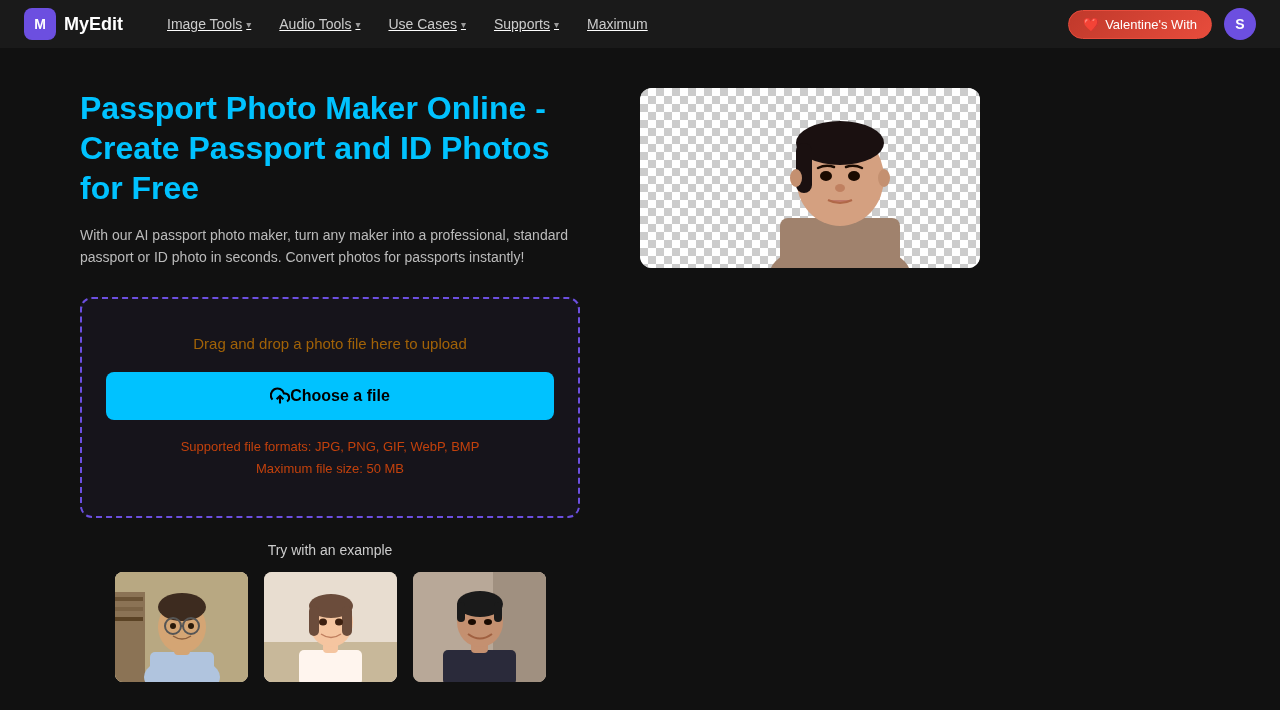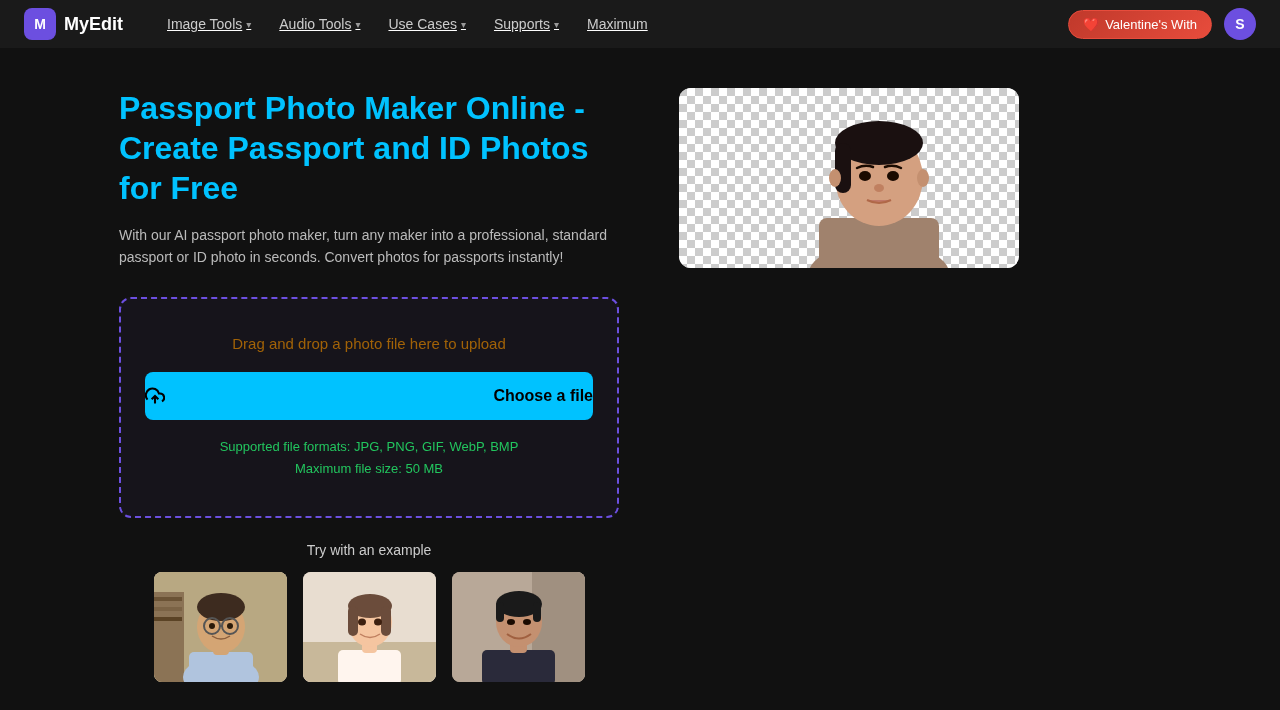--- a/index.html
+++ b/index.html
@@ -99,21 +99,20 @@
     
     .main {
       display: flex;
       padding: 40px 80px;
       gap: 60px;
       align-items: flex-start;
     }
     .left-col {
       flex: 1;
       max-width: 500px;
-      margin-left: 39px;
     }
     .page-title {
       font-size: 32px;
       font-weight: 800;
       color: #00c2ff;
       line-height: 1.25;
       margin-bottom: 16px;
     }
     .page-description {
       font-size: 14px;
@@ -141,26 +140,26 @@
       gap: 0;
       background: #00c2ff;
       color: #000;
       font-size: 16px;
       font-weight: 600;
       padding: 14px 0;
       width: 100%;
       border-radius: 8px;
       cursor: pointer;
       border: none;
-      justify-content: space-between;
+      justify-content: center;
       margin-bottom: 16px;
     }
     .file-info {
       font-size: 13px;
-      color: #22c55e;
+      color: #c2410c;
       line-height: 1.7;
     }
 
     
     .examples-section {
       margin-top: 24px;
       text-align: center;
     }
     .examples-label {
       font-size: 14px;

